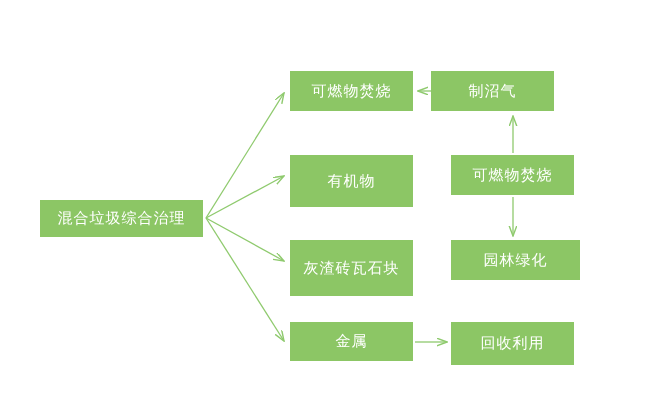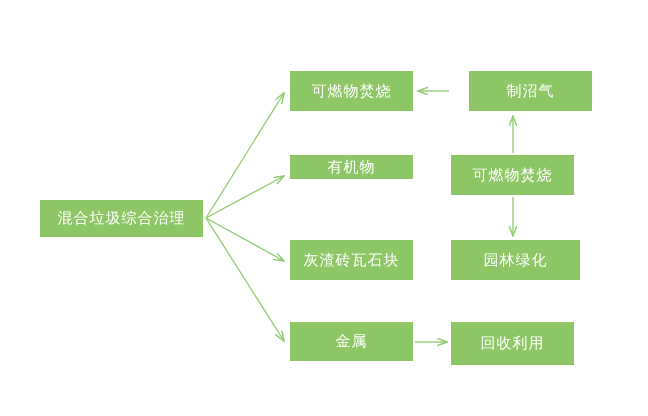--- a/index.html
+++ b/index.html
@@ -72,33 +72,33 @@
   </svg>
 
   <div class="node" style="left:40px; top:200px; width:163px; height:37px;">
     <span class="node-label">混合垃圾综合治理</span>
   </div>
 
   <div class="node" style="left:290px; top:71px; width:123px; height:40px;">
     <span class="node-label">可燃物焚烧</span>
   </div>
 
-  <div class="node" style="left:290px; top:155px; width:123px; height:24px;">
+  <div class="node" style="left:290px; top:155px; width:123px; height:52px;">
     <span class="node-label">有机物</span>
   </div>
 
-  <div class="node" style="left:290px; top:240px; width:123px; height:40px;">
+  <div class="node" style="left:290px; top:240px; width:123px; height:56px;">
     <span class="node-label">灰渣砖瓦石块</span>
   </div>
 
   <div class="node" style="left:290px; top:322px; width:123px; height:39px;">
     <span class="node-label">金属</span>
   </div>
 
-  <div class="node" style="left:469px; top:71px; width:123px; height:40px;">
+  <div class="node" style="left:431px; top:71px; width:123px; height:40px;">
     <span class="node-label">制沼气</span>
   </div>
 
   <div class="node" style="left:451px; top:155px; width:123px; height:40px;">
     <span class="node-label">可燃物焚烧</span>
   </div>
 
   <div class="node" style="left:451px; top:240px; width:129px; height:40px;">
     <span class="node-label">园林绿化</span>
   </div>

